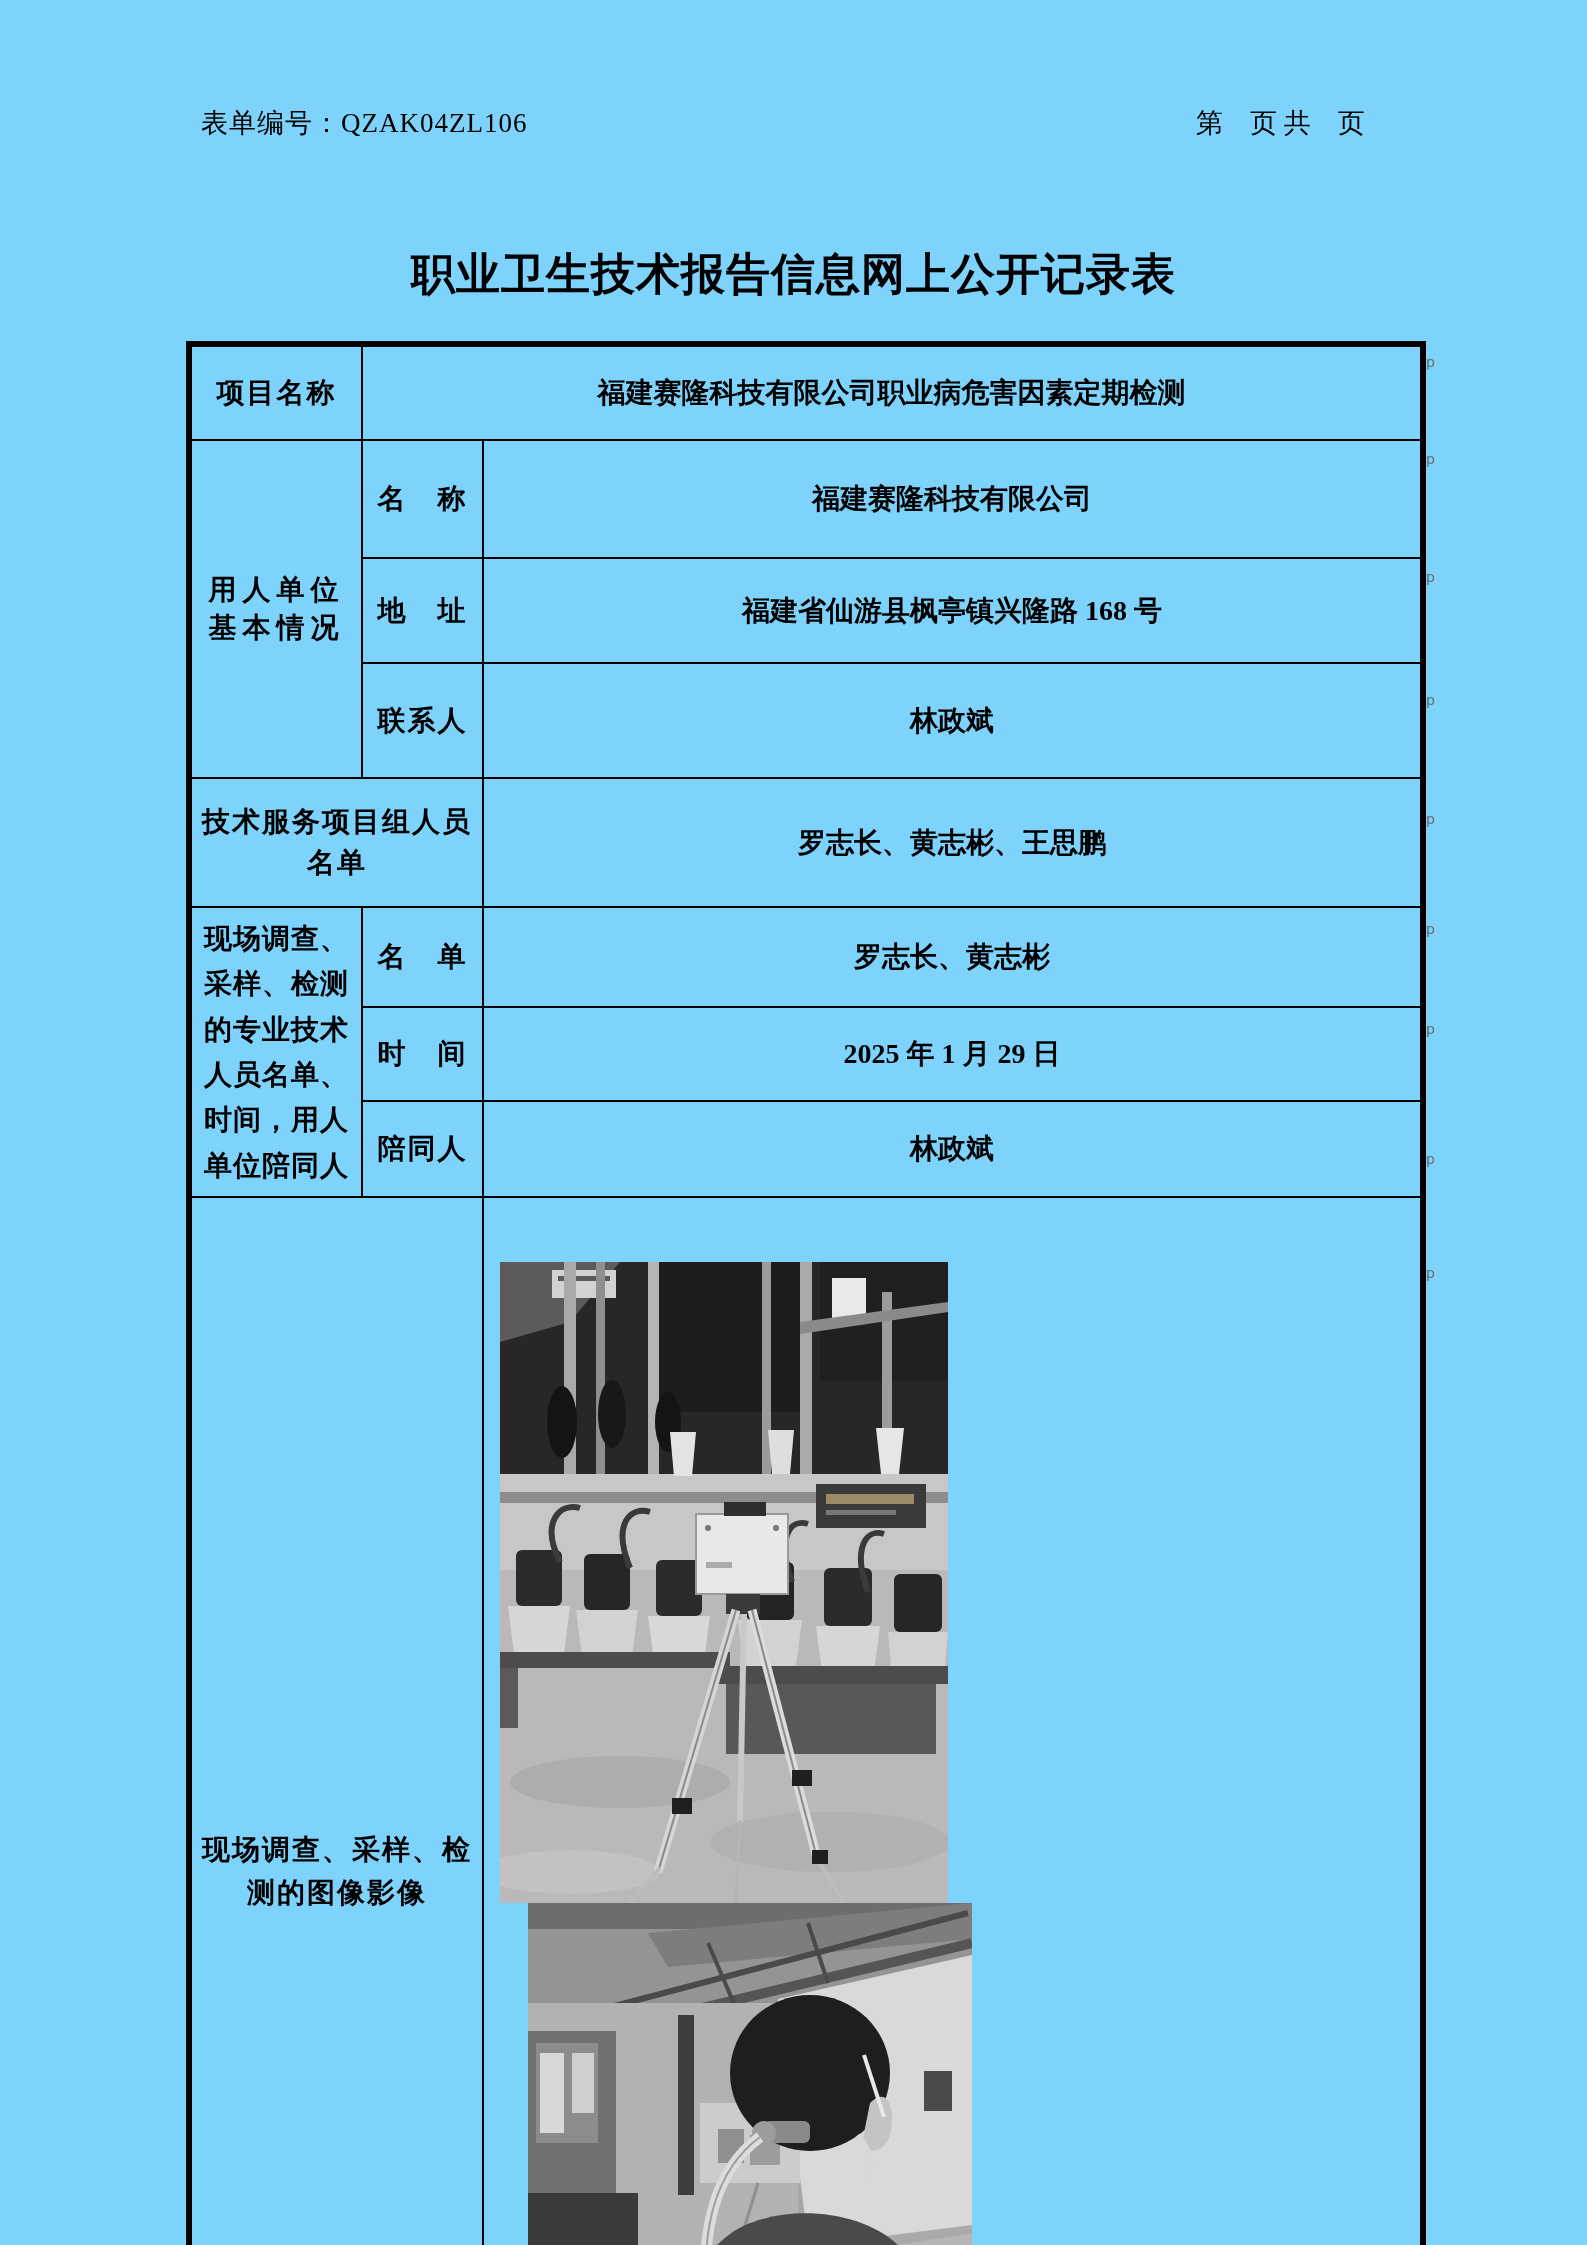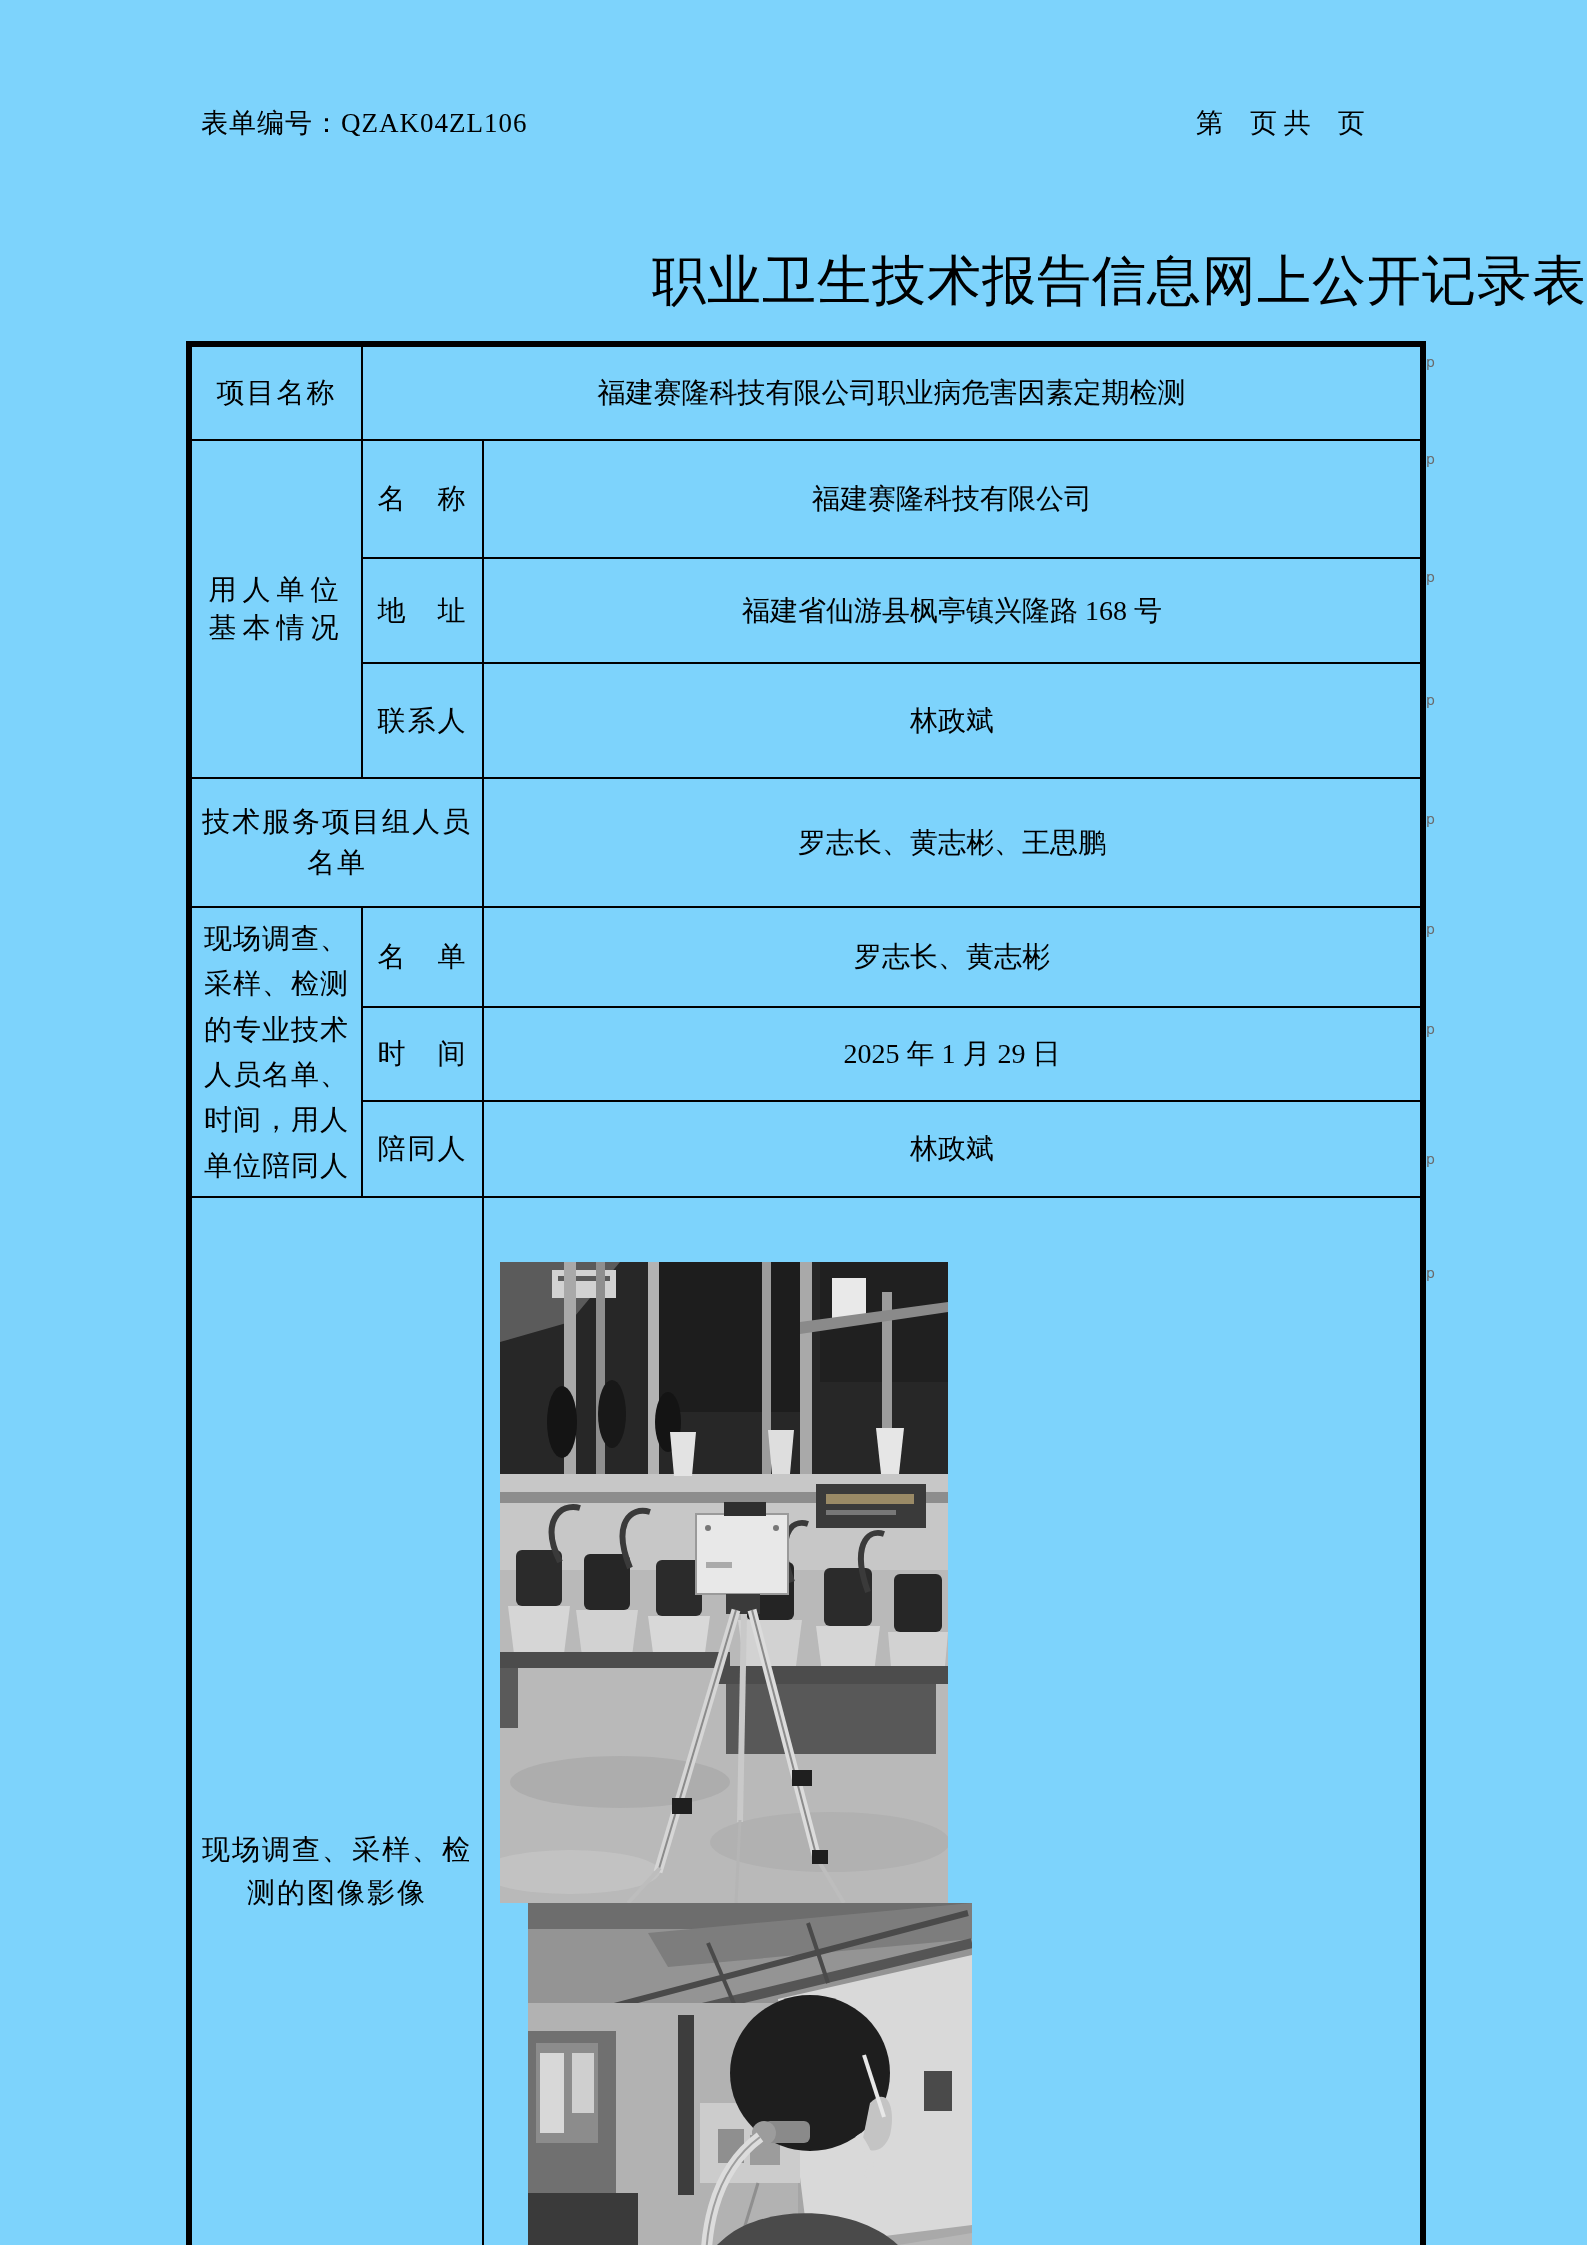--- a/index.html
+++ b/index.html
@@ -7,32 +7,32 @@
     width:1587px;height:2245px;position:relative;
     font-family:"Liberation Serif","DejaVu Serif",serif;
     color:#000;
   }
   .page{position:absolute;inset:0;background:#7dd3fc;overflow:hidden;}
 
   .hdr-left{position:absolute;left:201px;top:105px;font-size:27px;letter-spacing:1px;}
   .hdr-right{position:absolute;left:1168px;top:105px;font-size:27px;margin-left:28px;}
 
   .doc-title{
-    position:absolute;left:0;right:0;top:245px;text-align:right;
-    font-size:54px;font-weight:normal;letter-spacing:1px;
+    position:absolute;left:0;right:0;top:245px;text-align:center;
+    font-size:44px;font-weight:bold;letter-spacing:1px;
   }
 
   table.form{
     position:absolute;left:186px;top:341px;
     border-collapse:collapse;table-layout:fixed;width:1234px;
     font-size:28px;
   }
   table.form,table.form td{border:2px solid #000;}
   table.form{border:6px solid #000;}
-  td{padding:4px 10px;vertical-align:middle;text-align:center;overflow:hidden;}
+  td{padding:4px 10px;vertical-align:middle;text-align:center;overflow:hidden;font-weight:bold;}
   td.lab{letter-spacing:2px;}
   td.left-lab{text-align:left;padding:4px 12px;line-height:1.62;letter-spacing:1px;}
   td.thick-b{border-bottom:4px solid #000;}
   td.photos-cell{vertical-align:top;padding:64px 0 0 16px;text-align:left;}
   .photo{display:inline-block;vertical-align:top;background:#bfbfbf;}
   .photo + .photo{margin-left:28px;}
 
   .cell-mark{
     position:absolute;left:1426px;width:20px;height:20px;
     font-family:"DejaVu Sans","Liberation Sans",sans-serif;

